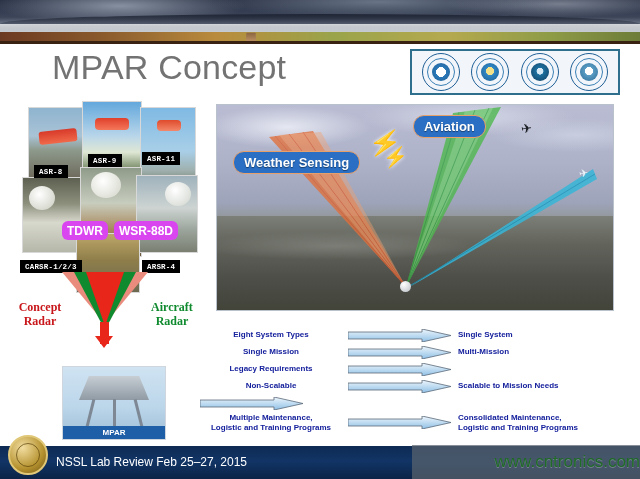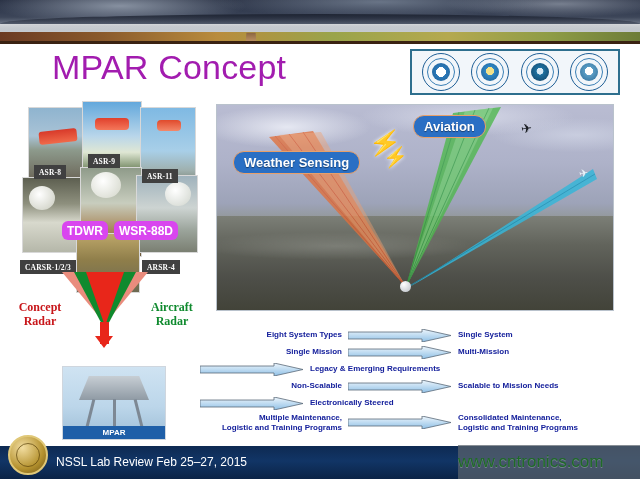--- a/index.html
+++ b/index.html
@@ -19,21 +19,21 @@
        border-radius:50% 50% 40% 40%/70% 70% 30% 30%;}
   .haze{position:absolute;left:0;top:24px;width:640px;height:12px;
        background:linear-gradient(180deg,rgba(226,228,230,.9),rgba(200,204,208,.2));}
   .field{position:absolute;left:0;top:32px;width:640px;height:12px;
        background:linear-gradient(90deg,#6b3a22 0%,#8a5a2c 16%,#b98c3d 34%,#9aa44a 52%,#b5a94f 70%,#8e9c46 86%,#6d7c38 100%);}
   .road{position:absolute;left:246px;top:32px;width:10px;height:12px;
        background:linear-gradient(180deg,#8a6440,#c79a6a);transform:perspective(20px) rotateX(16deg);}
   .banner-edge{position:absolute;left:0;top:41px;width:640px;height:3px;background:#3a2212;}
 
   
-  .title{position:absolute;left:52px;top:48px;font-size:34px;color:#a21caf;
+  .title{position:absolute;left:52px;top:48px;font-size:34px;color:#737373;
     font-family:"Liberation Sans",sans-serif;letter-spacing:.2px;}
 
   
   .seals{position:absolute;left:410px;top:49px;width:210px;height:46px;
     background:#f2f6fa;border:2px solid #2e6f8e;display:flex;align-items:center;
     justify-content:space-around;padding:0 4px;box-sizing:border-box;}
   .seal{width:38px;height:38px;border-radius:50%;position:relative;flex:0 0 auto;}
   .seal .ring{position:absolute;inset:0;border-radius:50%;border:1.5px solid #1f5f96;}
   .seal .ring2{position:absolute;inset:5px;border-radius:50%;border:1px solid #3a7fb5;}
   .seal .core{position:absolute;inset:10px;border-radius:50%;}
@@ -61,22 +61,22 @@
       background:linear-gradient(180deg,#8f9b8a 0%,#c8cdbe 40%,#a8875a 70%,#6d5a3a 100%);}
   .p5::after{content:"";position:absolute;left:10px;top:4px;width:30px;height:26px;
       background:radial-gradient(circle at 40% 35%,#fff,#d2d5c8);border-radius:50%;}
   .p6{left:122px;top:70px;width:60px;height:76px;
       background:linear-gradient(180deg,#9fb2bc 0%,#cdd4d2 42%,#9aa39a 72%,#7a7f72 100%);}
   .p6::after{content:"";position:absolute;left:28px;top:6px;width:26px;height:24px;
       background:radial-gradient(circle at 40% 35%,#fff,#cfd4cc);border-radius:50%;}
   .p7{left:62px;top:128px;width:62px;height:58px;
       background:linear-gradient(180deg,#bda76a 0%,#8f7e4a 45%,#6c6a52 100%);}
 
-  .glabel{position:absolute;background:#404040;color:#fff;font-size:7.5px;font-weight:bold;
-    padding:2.5px 5px;white-space:nowrap;font-family:Liberation Serif, serif;
+  .glabel{position:absolute;background:#000000;color:#fff;font-size:7.5px;font-weight:bold;
+    padding:2.5px 5px;white-space:nowrap;font-family:Liberation Mono, monospace;
     letter-spacing:.2px;}
   .rlabel{position:absolute;background:#d946ef;color:#fff;font-size:12px;font-weight:bold;
     padding:2.5px 5px;white-space:nowrap;font-family:"Liberation Sans",sans-serif;border-radius:6px;}
 
   
   .tri-wrap{position:absolute;left:62px;top:272px;width:86px;height:72px;}
   .tri{position:absolute;width:0;height:0;}
   .tri-outer{left:0;top:0;border-left:43px solid transparent;border-right:43px solid transparent;border-top:52px solid #e98c7d;}
   .tri-mid{left:12px;top:0;border-left:31px solid transparent;border-right:31px solid transparent;border-top:58px solid #0f8a2e;}
   .tri-in{left:24px;top:0;border-left:19px solid transparent;border-right:19px solid transparent;border-top:54px solid #e8261a;}
@@ -118,39 +118,39 @@
   .tag{position:absolute;color:#fff;font-weight:bold;background:#2a6fc4;
      border:1.5px solid #e8a06a;border-radius:11px;padding:3px 10px;font-size:13px;
      text-shadow:0 1px 1px rgba(0,0,0,.45);white-space:nowrap;
      font-family:"Liberation Sans",sans-serif;}
   .tag-plain{border-color:#2a6fc4;}
 
   
   .cmp{position:absolute;left:200px;top:328px;width:440px;}
   .row{display:flex;align-items:center;margin-bottom:3px;height:14px;}
   .row.tall{height:20px;align-items:flex-start;}
-  .lcol{width:148px;text-align:right;color:#15209c;font-size:8px;font-weight:bold;
+  .lcol{width:148px;text-align:center;color:#15209c;font-size:8px;font-weight:bold;
      line-height:9.5px;padding-right:6px;box-sizing:border-box;font-family:"Liberation Sans",sans-serif;}
   .arrw{width:104px;height:13px;position:relative;flex:0 0 auto;}
   .arrw svg{display:block;}
   .rcol{flex:1;color:#15209c;font-size:8px;font-weight:bold;line-height:9.5px;
      padding-left:6px;font-family:"Liberation Sans",sans-serif;}
 
   
   .footer{position:absolute;left:0;bottom:0;width:640px;height:33px;
      background:linear-gradient(180deg,#0e2a52 0%,#113566 45%,#0b2346 100%);}
   .nssl-seal{position:absolute;left:8px;bottom:4px;width:36px;height:36px;border-radius:50%;
      background:radial-gradient(circle at 35% 30%,#f2dda0,#b5922f 60%,#6e5412 100%);
      border:2px solid #e0c878;}
   .nssl-seal::after{content:"";position:absolute;inset:6px;border-radius:50%;
      border:1px solid rgba(90,66,10,.7);}
   .ftext{position:absolute;left:56px;top:9px;color:#ffffff;font-size:12px;
      font-family:"Liberation Sans",sans-serif;}
-  .wm{position:absolute;right:0;bottom:0;width:182px;height:34px;background:rgba(90,100,110,.72);
-     display:flex;align-items:center;justify-content:flex-start;}
+  .wm{position:absolute;right:0;bottom:0;width:228px;height:34px;background:rgba(90,100,110,.72);
+     display:flex;align-items:center;justify-content:flex-end;}
   .wm span{color:#1f6b27;font-size:17px;font-family:"Liberation Sans",sans-serif;
      text-shadow:0 1px 0 rgba(255,255,255,.25);}
 </style>
 </head>
 <body>
 
 <div id="slide">
 
   <div class="banner">
     <div class="sky"></div>
@@ -190,21 +190,21 @@
     <div class="photo p1"></div>
     <div class="photo p2"></div>
     <div class="photo p3"></div>
     <div class="photo p4"></div>
     <div class="photo p5"></div>
     <div class="photo p6"></div>
     <div class="photo p7"></div>
 
     <div class="glabel" style="left:20px;top:60px;">ASR-8</div>
     <div class="glabel" style="left:74px;top:49px;">ASR-9</div>
-    <div class="glabel" style="left:128px;top:64px;">ASR-11</div>
+    <div class="glabel" style="left:128px;top:47px;">ASR-11</div>
     <div class="rlabel" style="left:48px;top:116px;">TDWR</div>
     <div class="rlabel" style="left:100px;top:116px;">WSR-88D</div>
     <div class="glabel" style="left:6px;top:155px;">CARSR-1/2/3</div>
     <div class="glabel" style="left:128px;top:155px;">ARSR-4</div>
     <div class="glabel" style="left:72px;top:169px;width:44px;box-sizing:border-box;">FPS</div>
   </div>
 
   <div class="tri-wrap">
     <div class="tri tri-outer"></div>
     <div class="tri tri-mid"></div>
@@ -287,45 +287,44 @@
       <div class="lcol">Single Mission</div>
       <div class="arrw">
         <svg width="104" height="13">
             <polygon points="0,3 74,3 74,0 103,6.5 74,13 74,10 0,10" fill="url(#ag)" stroke="#5a6a78" stroke-width="0.8"></polygon>
           </svg>
       </div>
       <div class="rcol">Multi-Mission</div>
     </div>
 
     <div class="row">
-      <div class="arrw">
-        <svg width="104" height="13">
-            <polygon points="0,3 74,3 74,0 103,6.5 74,13 74,10 0,10" fill="url(#ag)" stroke="#5a6a78" stroke-width="0.8"></polygon>
-          </svg>
-      </div>
-      <div class="rcol">Legacy &amp; Emerging Requirements</div>
+      <div class="lcol">Legacy Requirements</div>
+      <div class="arrw">
+        <svg width="104" height="13">
+            <polygon points="0,3 74,3 74,0 103,6.5 74,13 74,10 0,10" fill="url(#ag)" stroke="#5a6a78" stroke-width="0.8"></polygon>
+          </svg>
+      </div>
     </div>
 
     <div class="row">
       <div class="lcol">Non-Scalable</div>
       <div class="arrw">
         <svg width="104" height="13">
             <polygon points="0,3 74,3 74,0 103,6.5 74,13 74,10 0,10" fill="url(#ag)" stroke="#5a6a78" stroke-width="0.8"></polygon>
           </svg>
       </div>
       <div class="rcol">Scalable to Mission Needs</div>
     </div>
 
     <div class="row">
       <div class="arrw">
         <svg width="104" height="13">
             <polygon points="0,3 74,3 74,0 103,6.5 74,13 74,10 0,10" fill="url(#ag)" stroke="#5a6a78" stroke-width="0.8"></polygon>
           </svg>
       </div>
-      <div class="rcol">Electronically Steered</div>
     </div>
 
     <div class="row tall">
       <div class="lcol">
         <div>Multiple Maintenance,</div>
         <div style="white-space:nowrap;">Logistic and  Training Programs</div>
       </div>
       <div class="arrw" style="margin-top:3px;">
         <svg width="104" height="13">
             <polygon points="0,3 74,3 74,0 103,6.5 74,13 74,10 0,10" fill="url(#ag)" stroke="#5a6a78" stroke-width="0.8"></polygon>

